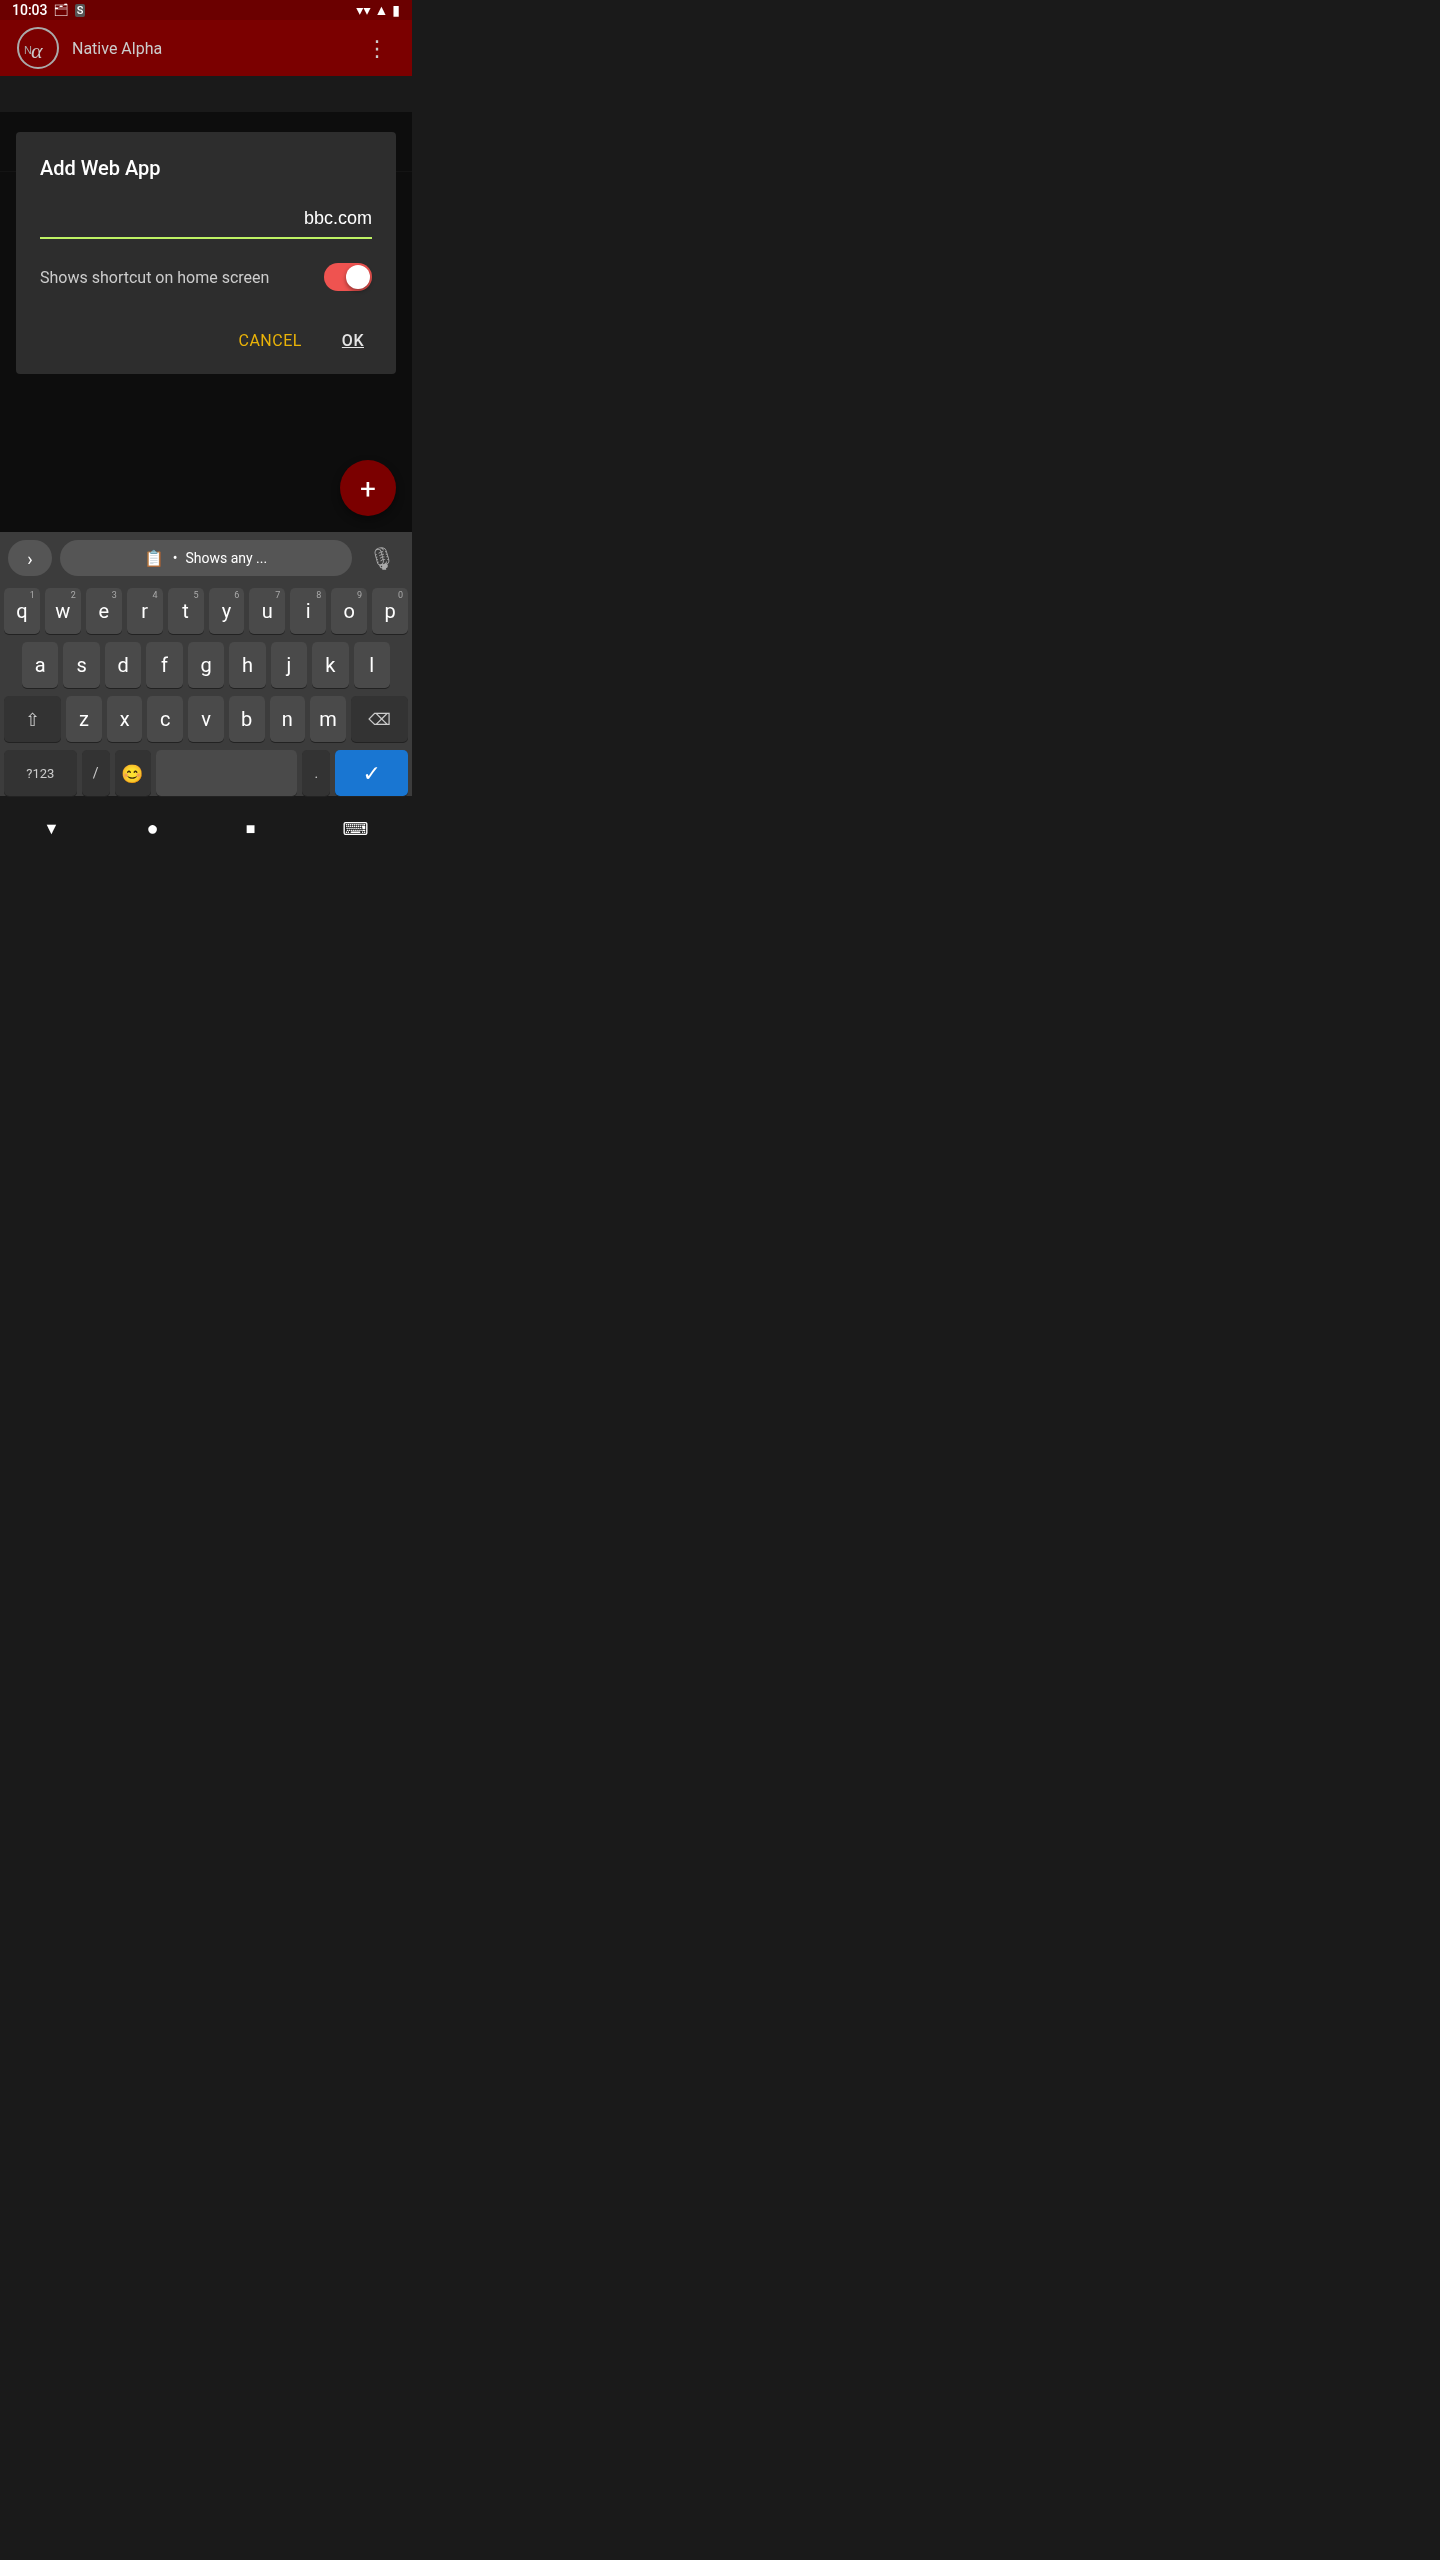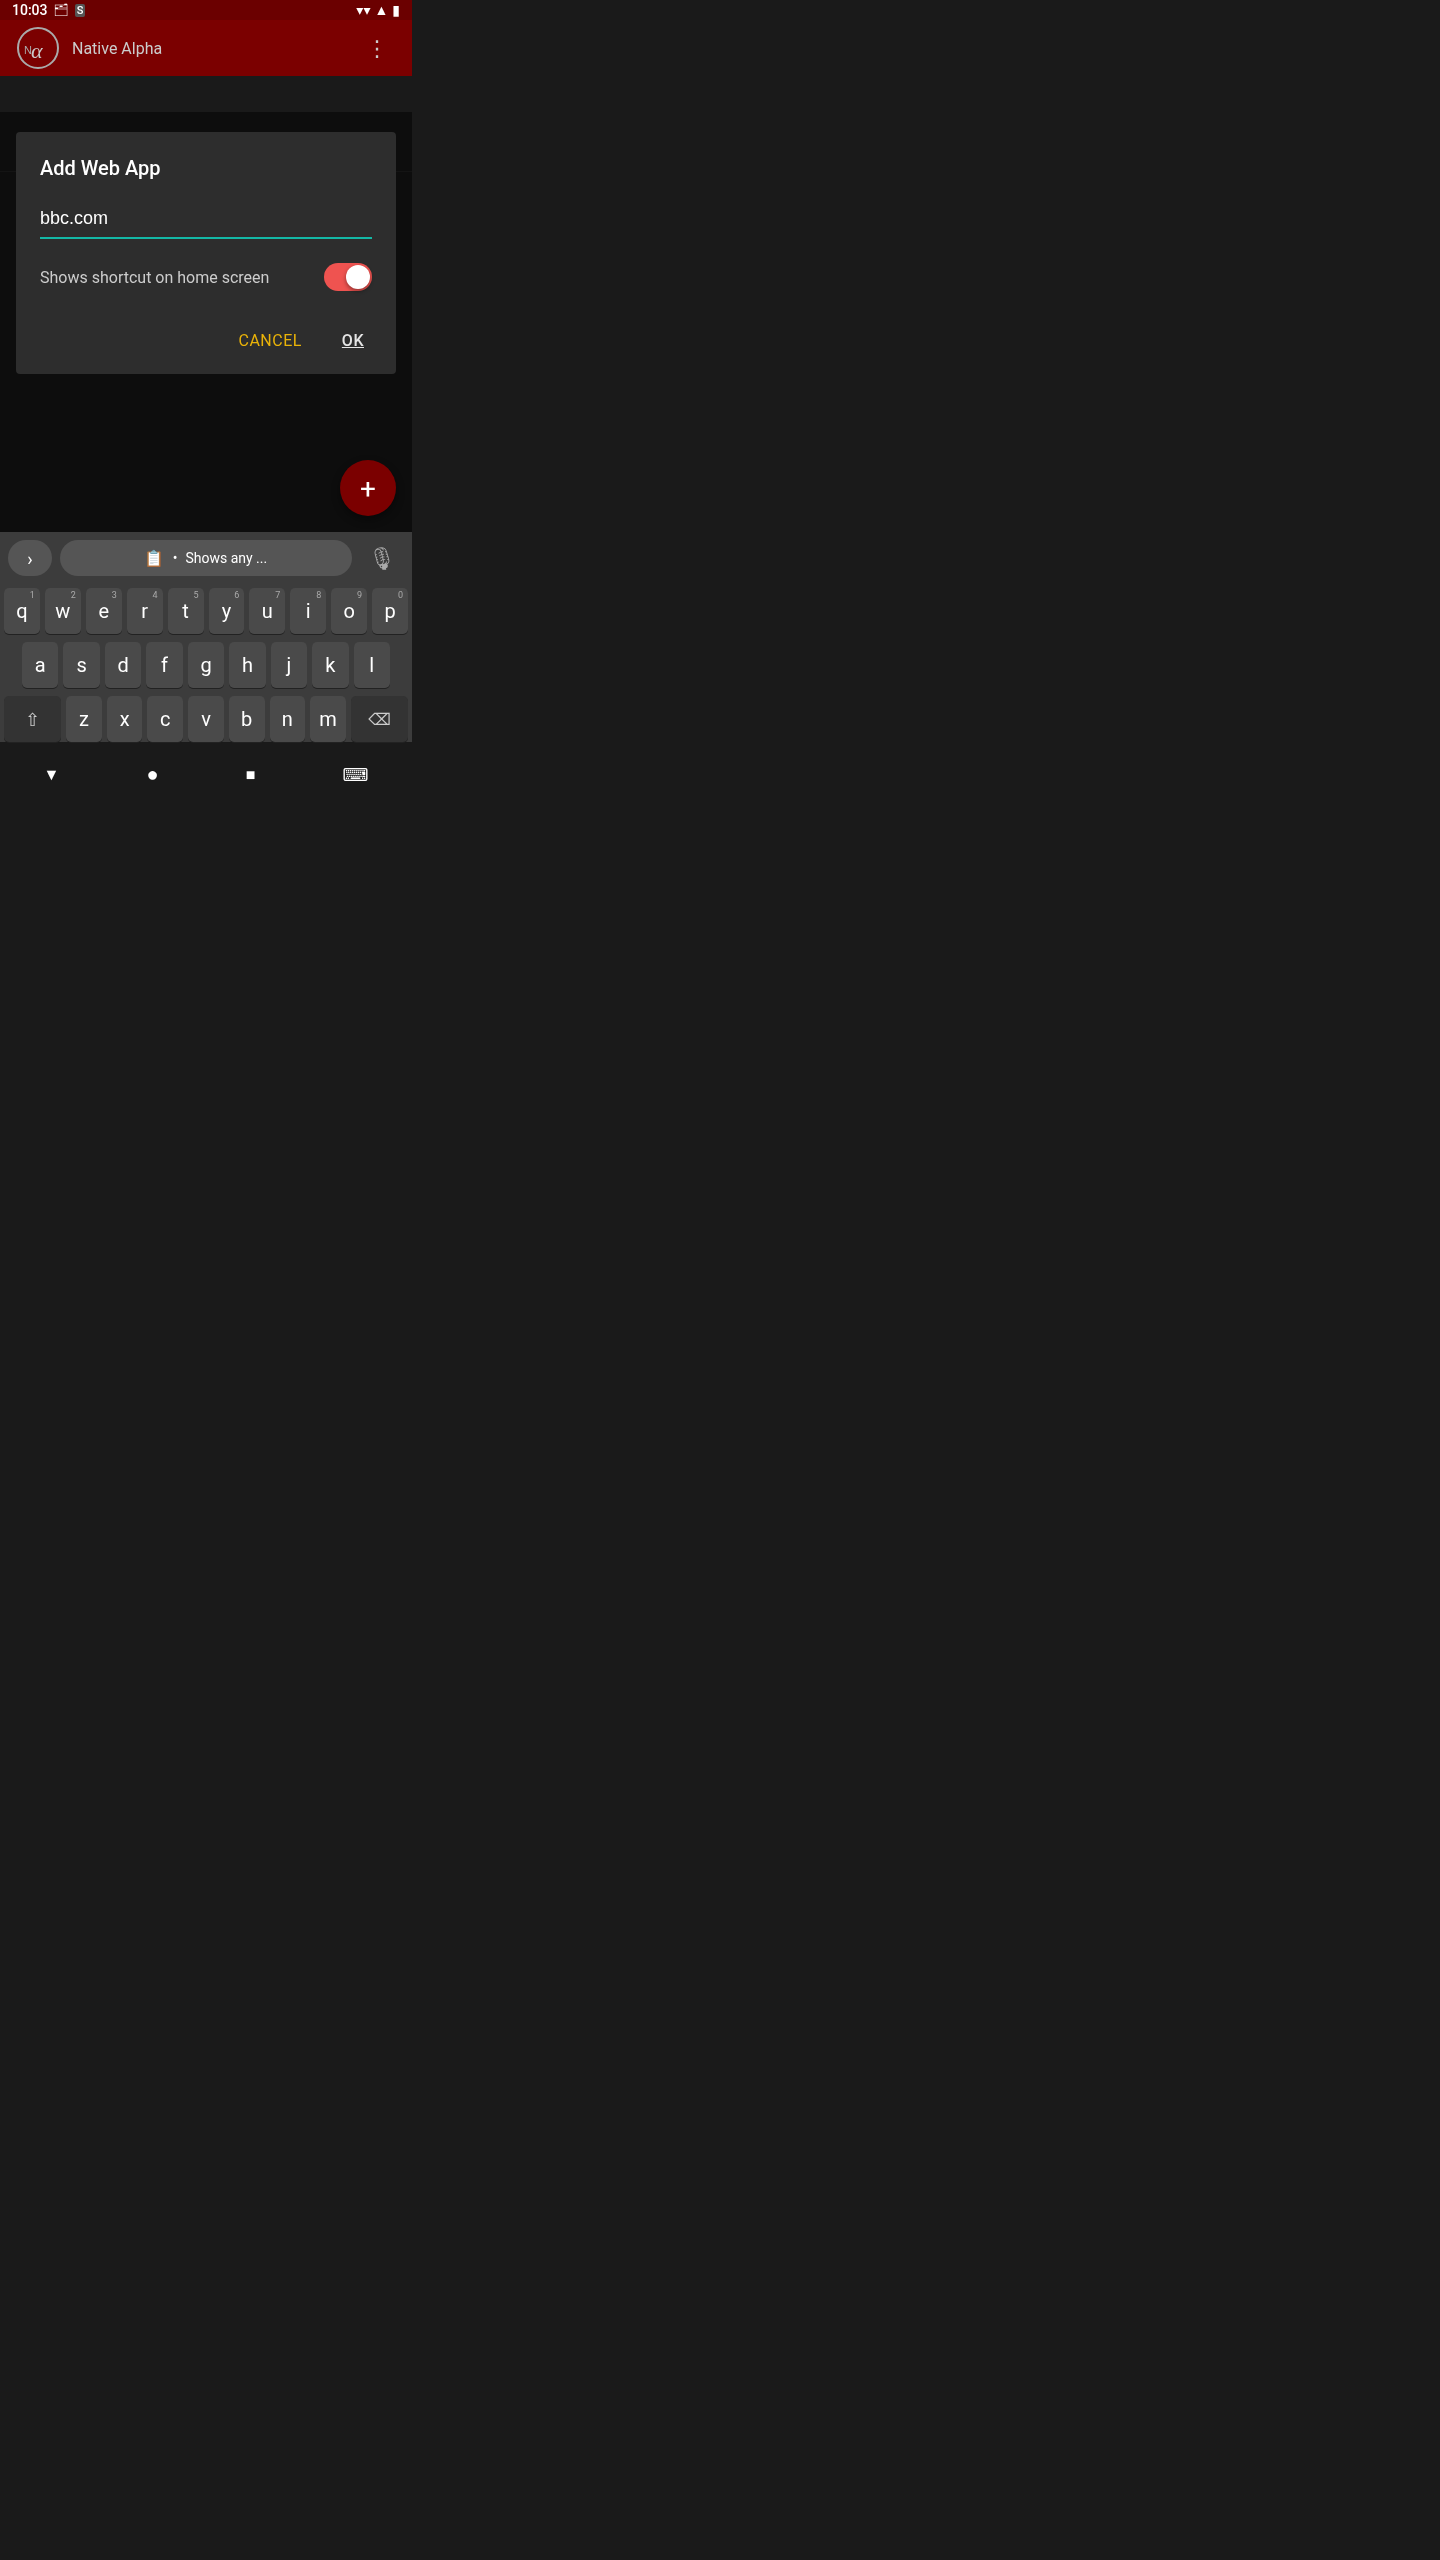--- a/index.html
+++ b/index.html
@@ -102,26 +102,27 @@
     .dialog-title {
       color: white;
       font-size: 20px;
       font-weight: 500;
       margin-bottom: 24px;
     }
     .dialog-input {
       width: 100%;
       background: transparent;
       border: none;
-      border-bottom: 2px solid #14b8a6;
+      border-bottom: 2px solid #bef264;
       color: white;
       font-size: 18px;
       padding: 4px 0 8px 0;
       outline: none;
       margin-bottom: 24px;
+      text-align: right;
     }
     .dialog-row {
       display: flex;
       align-items: center;
       justify-content: space-between;
       margin-bottom: 32px;
     }
     .dialog-row-label {
       color: #cccccc;
       font-size: 16px;
@@ -429,20 +430,28 @@
       <div class="key">z</div>
       <div class="key">x</div>
       <div class="key">c</div>
       <div class="key">v</div>
       <div class="key">b</div>
       <div class="key">n</div>
       <div class="key">m</div>
       <div class="key key-wide key-special" style="font-size:16px;">⌫</div>
     </div>
 
+    <div class="key-row">
+      <div class="key key-special" style="font-size:13px; flex:1.8; max-width:none;">?123</div>
+      <div class="key key-special" style="flex:0.7; max-width:none;">/</div>
+      <div class="key key-special" style="flex:0.9; max-width:none; font-size:18px;">😊</div>
+      <div class="key key-space key-special" style="flex:3.5;"></div>
+      <div class="key key-dot key-special" style="flex:0.7; max-width:none;">.</div>
+      <div class="key key-blue" style="font-size:22px; flex:1.8; max-width:none;">✓</div>
+    </div>
   </div>
 </div>
 
 <div class="nav-bar">
   <span class="nav-btn" style="font-size:16px;">▼</span>
   <span class="nav-btn" style="font-size:20px;">●</span>
   <span class="nav-btn" style="font-size:16px;">■</span>
   <span class="nav-btn" style="font-size:18px;">⌨</span>
 </div>
 

